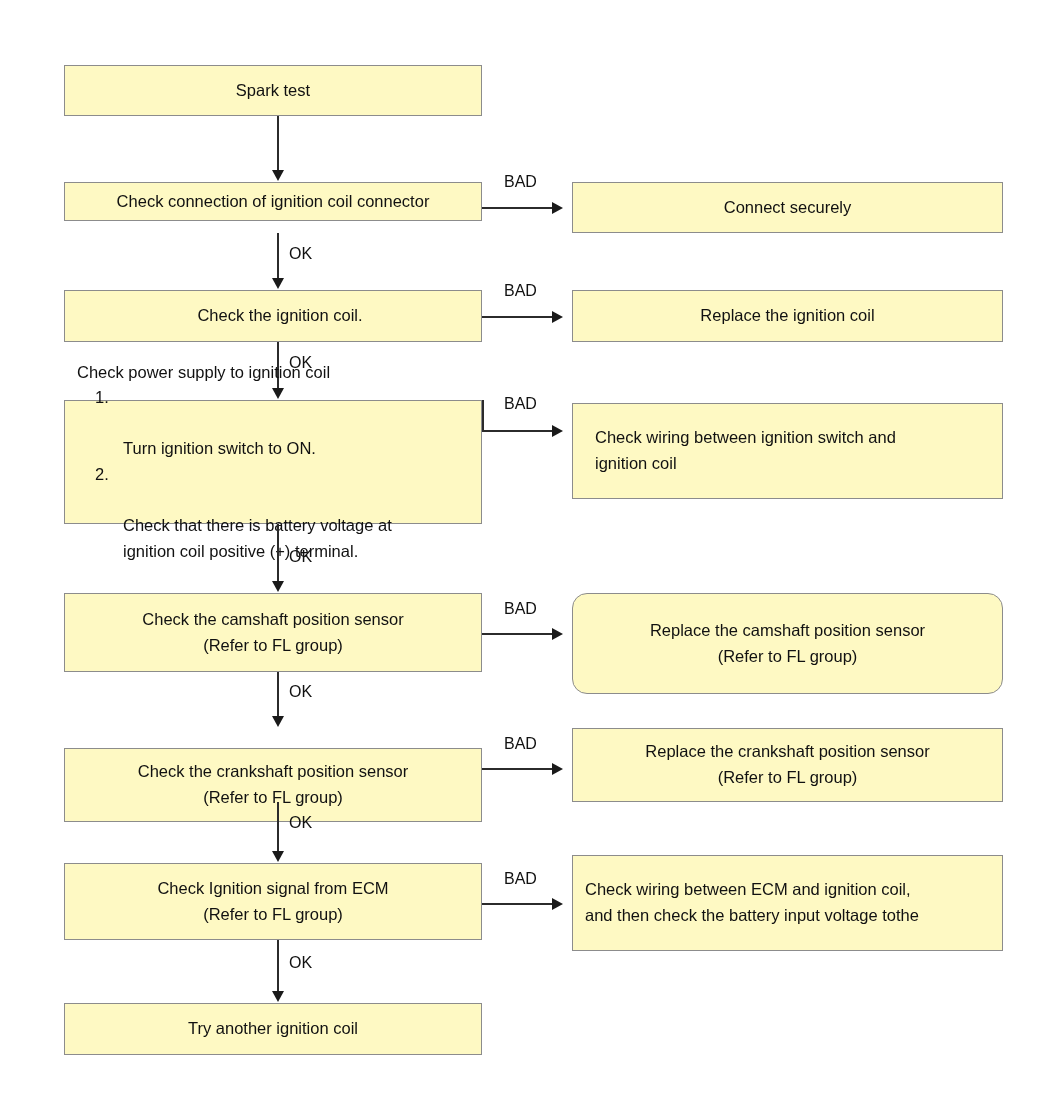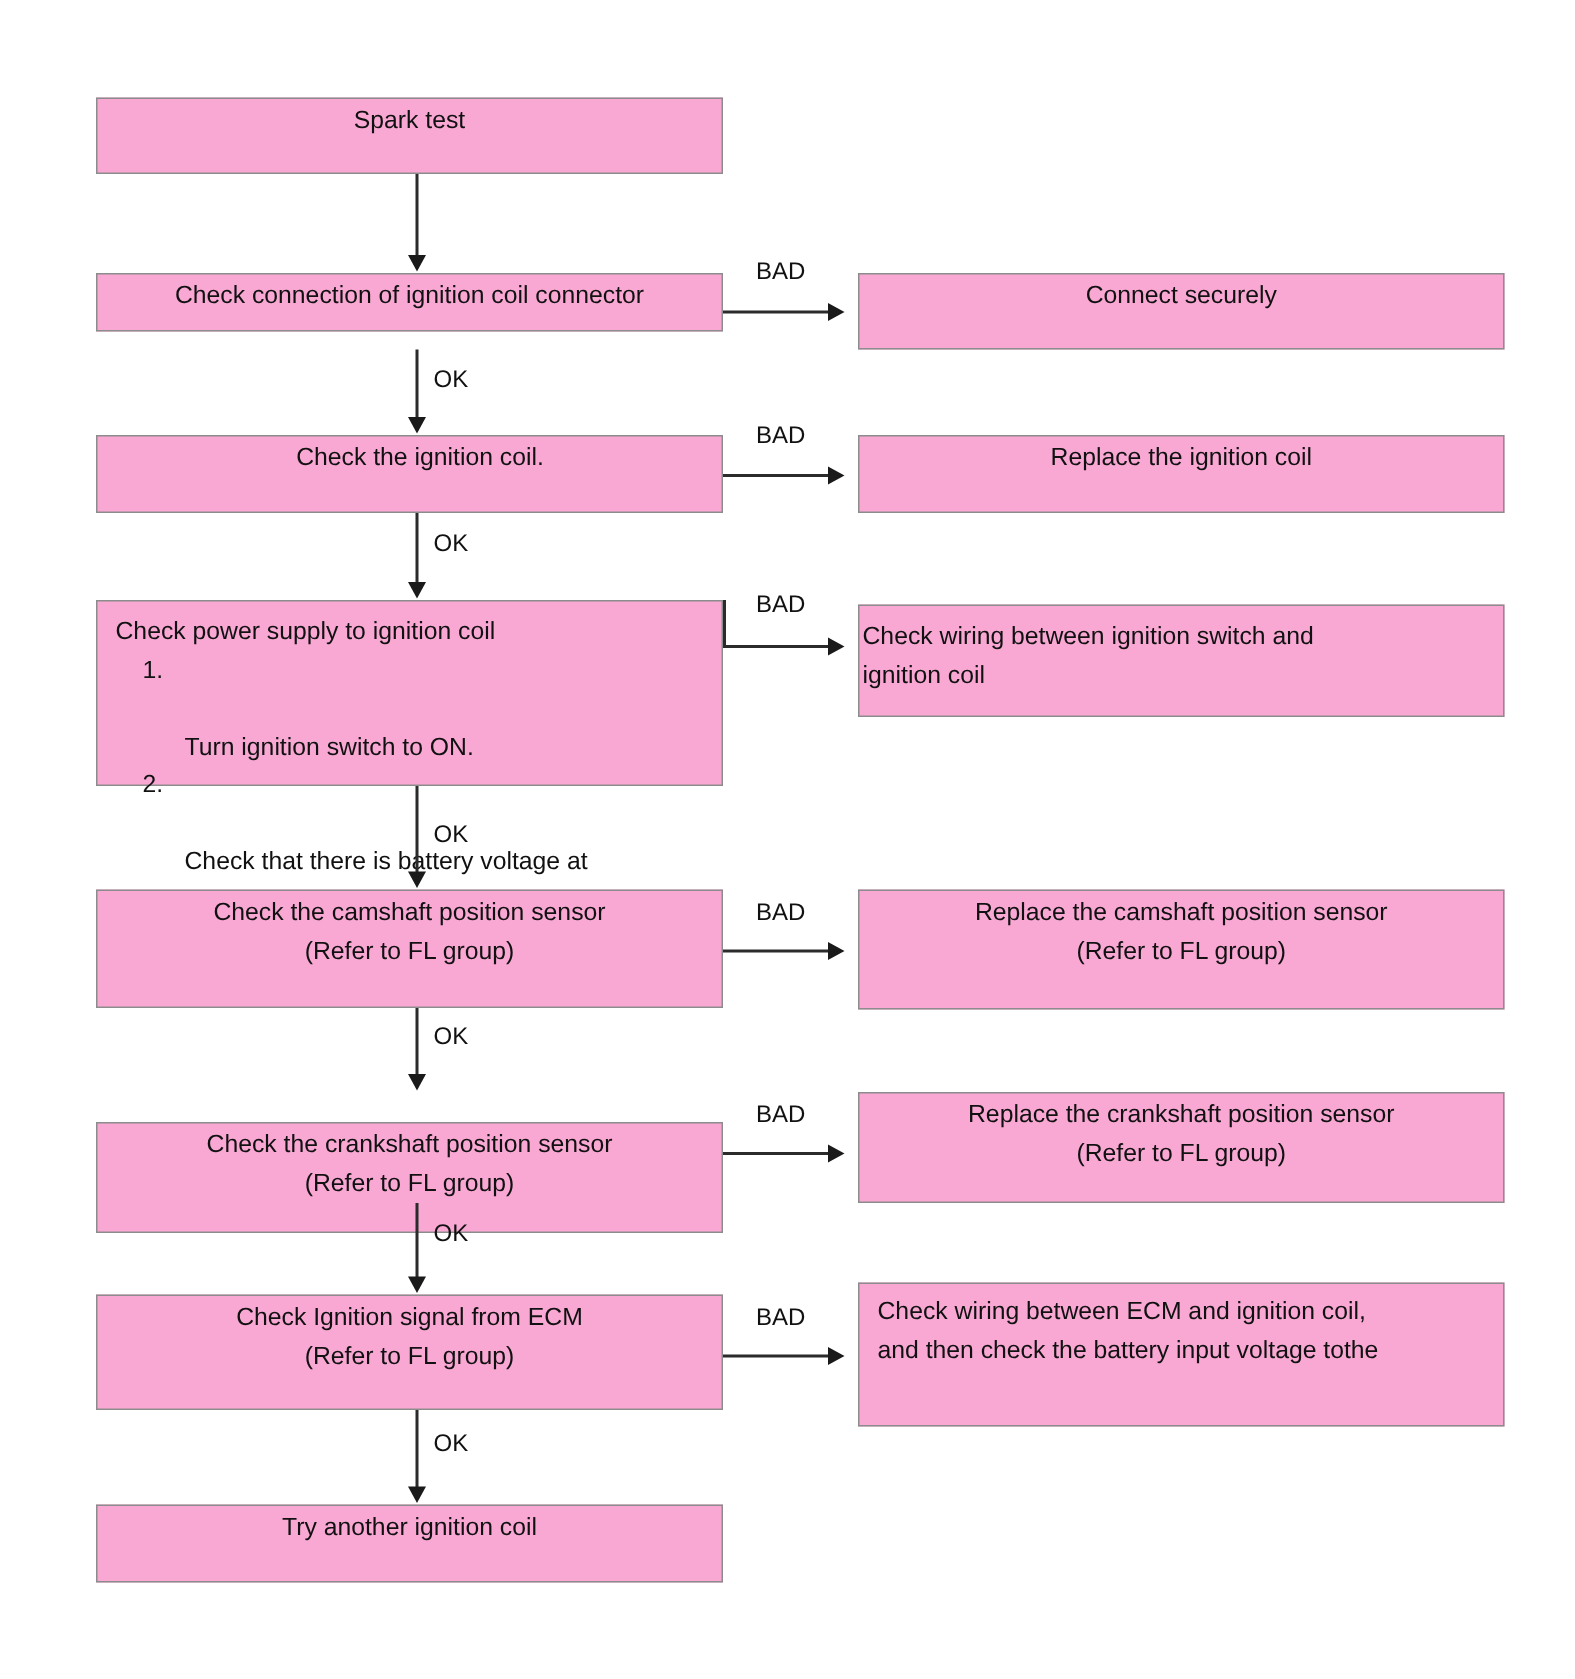--- a/index.html
+++ b/index.html
@@ -14,22 +14,23 @@
     height: 1119px;
     background: #ffffff;
     font-family: "Liberation Sans", sans-serif;
     color: #000000;
     overflow: hidden;
   }
   .node {
     position: absolute;
     box-sizing: border-box;
     border: 1px solid #8c8c8c;
-    background: #f9a8d4;
+    background: #fef9c3;
     display: flex;
+    align-items: center;
     justify-content: center;
     font-size: 16.5px;
     line-height: 1.55;
     color: #111111;
     text-align: center;
     padding: 2px 10px;
   }
   .node.left-align {
     justify-content: flex-start;
     text-align: left;
@@ -148,21 +149,21 @@
         </li>
       </ul>
     </div>
   </div>
 
   <div class="hline" style="left:482px; top:430px; width:72px;"></div>
   <div class="vline" style="left:482px; top:400px; height:31px;"></div>
   <div class="arrow-right" style="left:552px; top:425px;"></div>
   <div class="edge-label" style="left:504px; top:395px;">BAD</div>
 
-  <div class="node left-align" style="left:572px; top:403px; width:431px; height:75px; padding:8px 2px;">
+  <div class="node left-align" style="left:572px; top:403px; width:431px; height:96px; padding:8px 22px;">
     <div class="inner">
       <span class="line">Check wiring between ignition switch and</span>
       <span class="line">ignition coil</span>
     </div>
   </div>
 
   <div class="vline" style="left:277px; top:524px; height:58px;"></div>
   <div class="arrow-down" style="left:272px; top:581px;"></div>
   <div class="edge-label" style="left:289px; top:548px;">OK</div>
 
@@ -170,21 +171,21 @@
     <div class="inner">
       <span class="line">Check the camshaft position sensor</span>
       <span class="line">(Refer to FL group)</span>
     </div>
   </div>
 
   <div class="hline" style="left:482px; top:633px; width:72px;"></div>
   <div class="arrow-right" style="left:552px; top:628px;"></div>
   <div class="edge-label" style="left:504px; top:600px;">BAD</div>
 
-  <div class="node" style="left:572px; top:593px; width:431px; height:80px;">
+  <div class="node" style="left:572px; top:593px; width:431px; height:101px;border-radius:15px;">
     <div class="inner">
       <span class="line">Replace the camshaft position sensor</span>
       <span class="line">(Refer to FL group)</span>
     </div>
   </div>
 
   <div class="vline" style="left:277px; top:672px; height:45px;"></div>
   <div class="arrow-down" style="left:272px; top:716px;"></div>
   <div class="edge-label" style="left:289px; top:683px;">OK</div>
 

